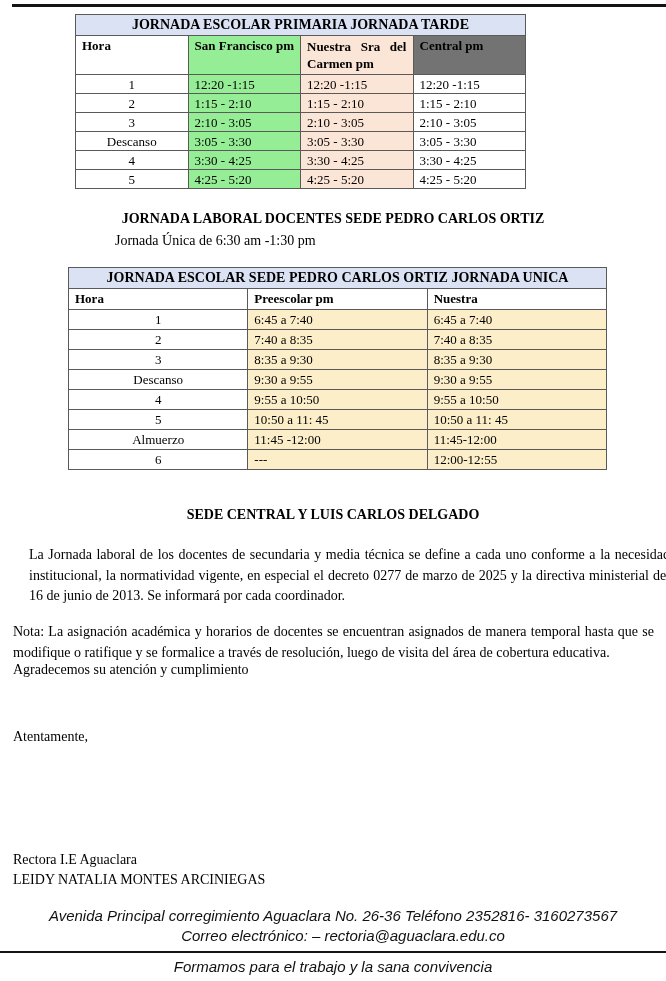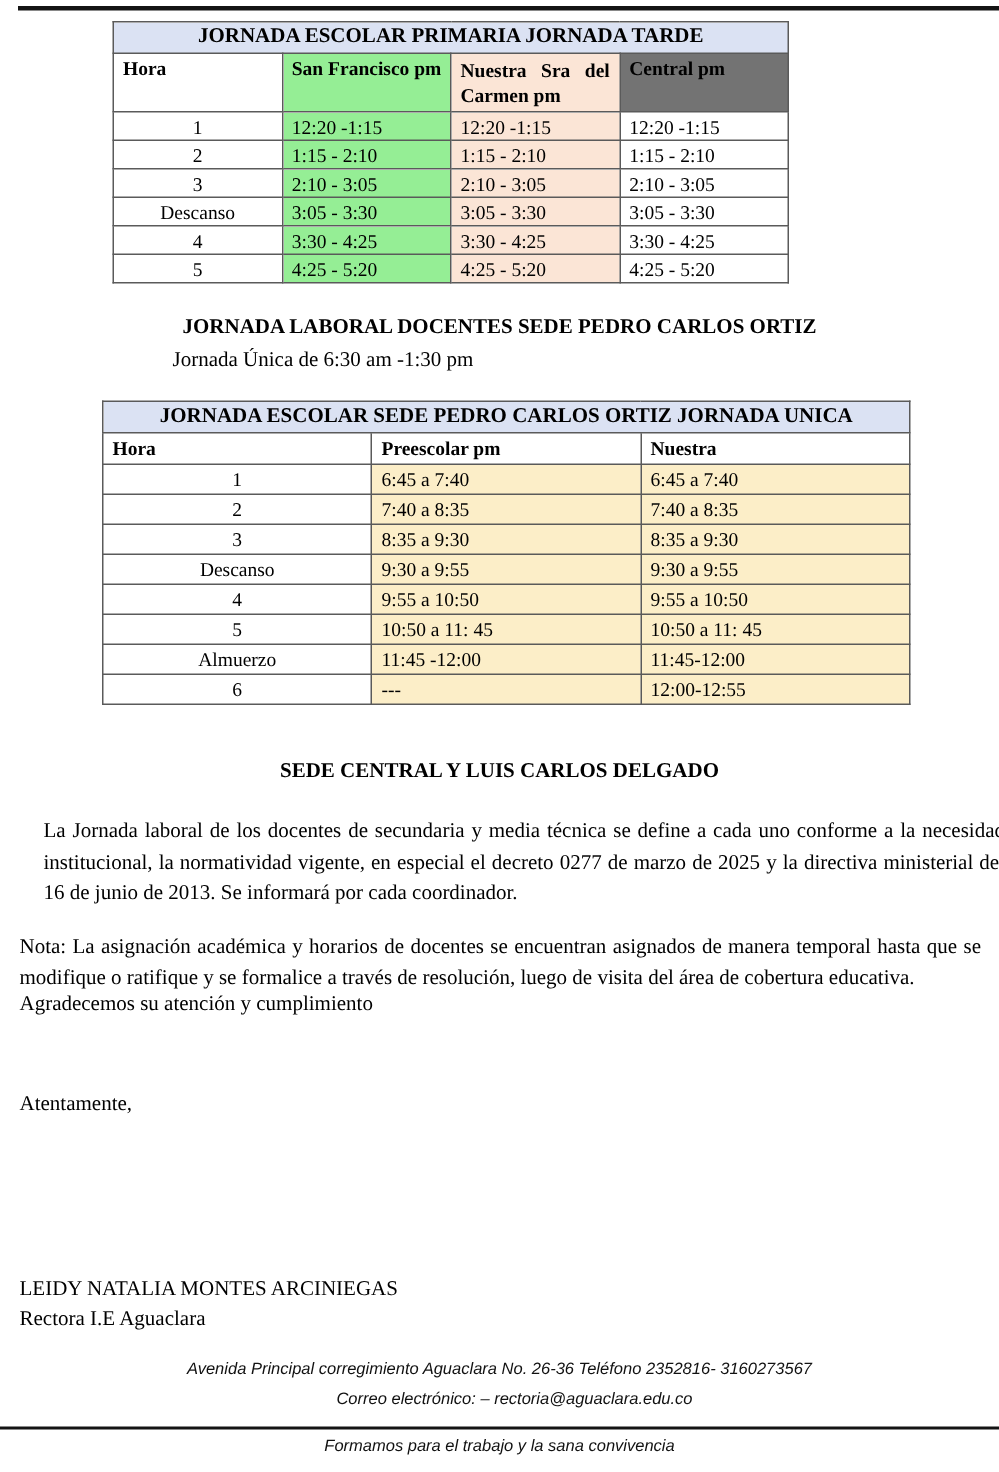--- a/index.html
+++ b/index.html
@@ -56,21 +56,21 @@
   .sub-pedro{top:233px;left:115px;font-size:14px;}
   .heading-central{top:507px;}
   .para{left:13px;width:641px;font-size:14px;line-height:20.5px;text-align:justify;}
   .p1{top:545px;margin-left:16px;}
   .p2{top:622px;}
   .p3{top:660px;text-align:left;}
   .salutation{top:729px;left:13px;font-size:14px;}
   .sig{top:850px;left:13px;font-size:14px;line-height:20px;}
   
   .footer-line{left:0;right:0;text-align:center;font-family:"Liberation Sans", sans-serif;
-    font-style:italic;font-size:11px;color:#111;}
+    font-style:italic;font-size:15px;color:#111;}
   .f1{top:907px;}
   .f2{top:927px;padding-left:20px;}
   .bottom-rule{top:951px;left:0;right:0;height:2px;background:#141414;}
   .motto{top:958px;}
 </style>
 </head>
 <body>
 
 <div class="abs top-rule"></div>
 
@@ -192,20 +192,20 @@
   </table>
 </div>
 
 <div class="abs h-center heading-central">SEDE CENTRAL Y LUIS CARLOS DELGADO</div>
 <p class="abs para p1">La Jornada laboral de los docentes de secundaria y media técnica se define a cada uno conforme a la necesidad institucional, la normatividad vigente, en especial el decreto 0277 de marzo de 2025 y la directiva ministerial del 16 de junio de 2013. Se informará por cada coordinador.</p>
 <p class="abs para p2">Nota: La asignación académica y horarios de docentes se encuentran asignados de manera temporal hasta que se modifique o ratifique y se formalice a través de resolución, luego de visita del área de cobertura educativa.</p>
 <p class="abs para p3">Agradecemos su atención y cumplimiento</p>
 
 <div class="abs salutation">Atentamente,</div>
 <div class="abs sig">
+  <div>Rectora I.E Aguaclara</div>
   <div>LEIDY NATALIA MONTES ARCINIEGAS</div>
-  <div>Rectora I.E Aguaclara</div>
 </div>
 
 <div class="abs footer-line f1">Avenida Principal corregimiento Aguaclara No. 26-36 Teléfono 2352816- 3160273567</div>
 <div class="abs footer-line f2">Correo electrónico: – rectoria@aguaclara.edu.co</div>
 <div class="abs bottom-rule"></div>
 <div class="abs footer-line motto">Formamos para el trabajo y la sana convivencia</div>
 
 </body></html>

